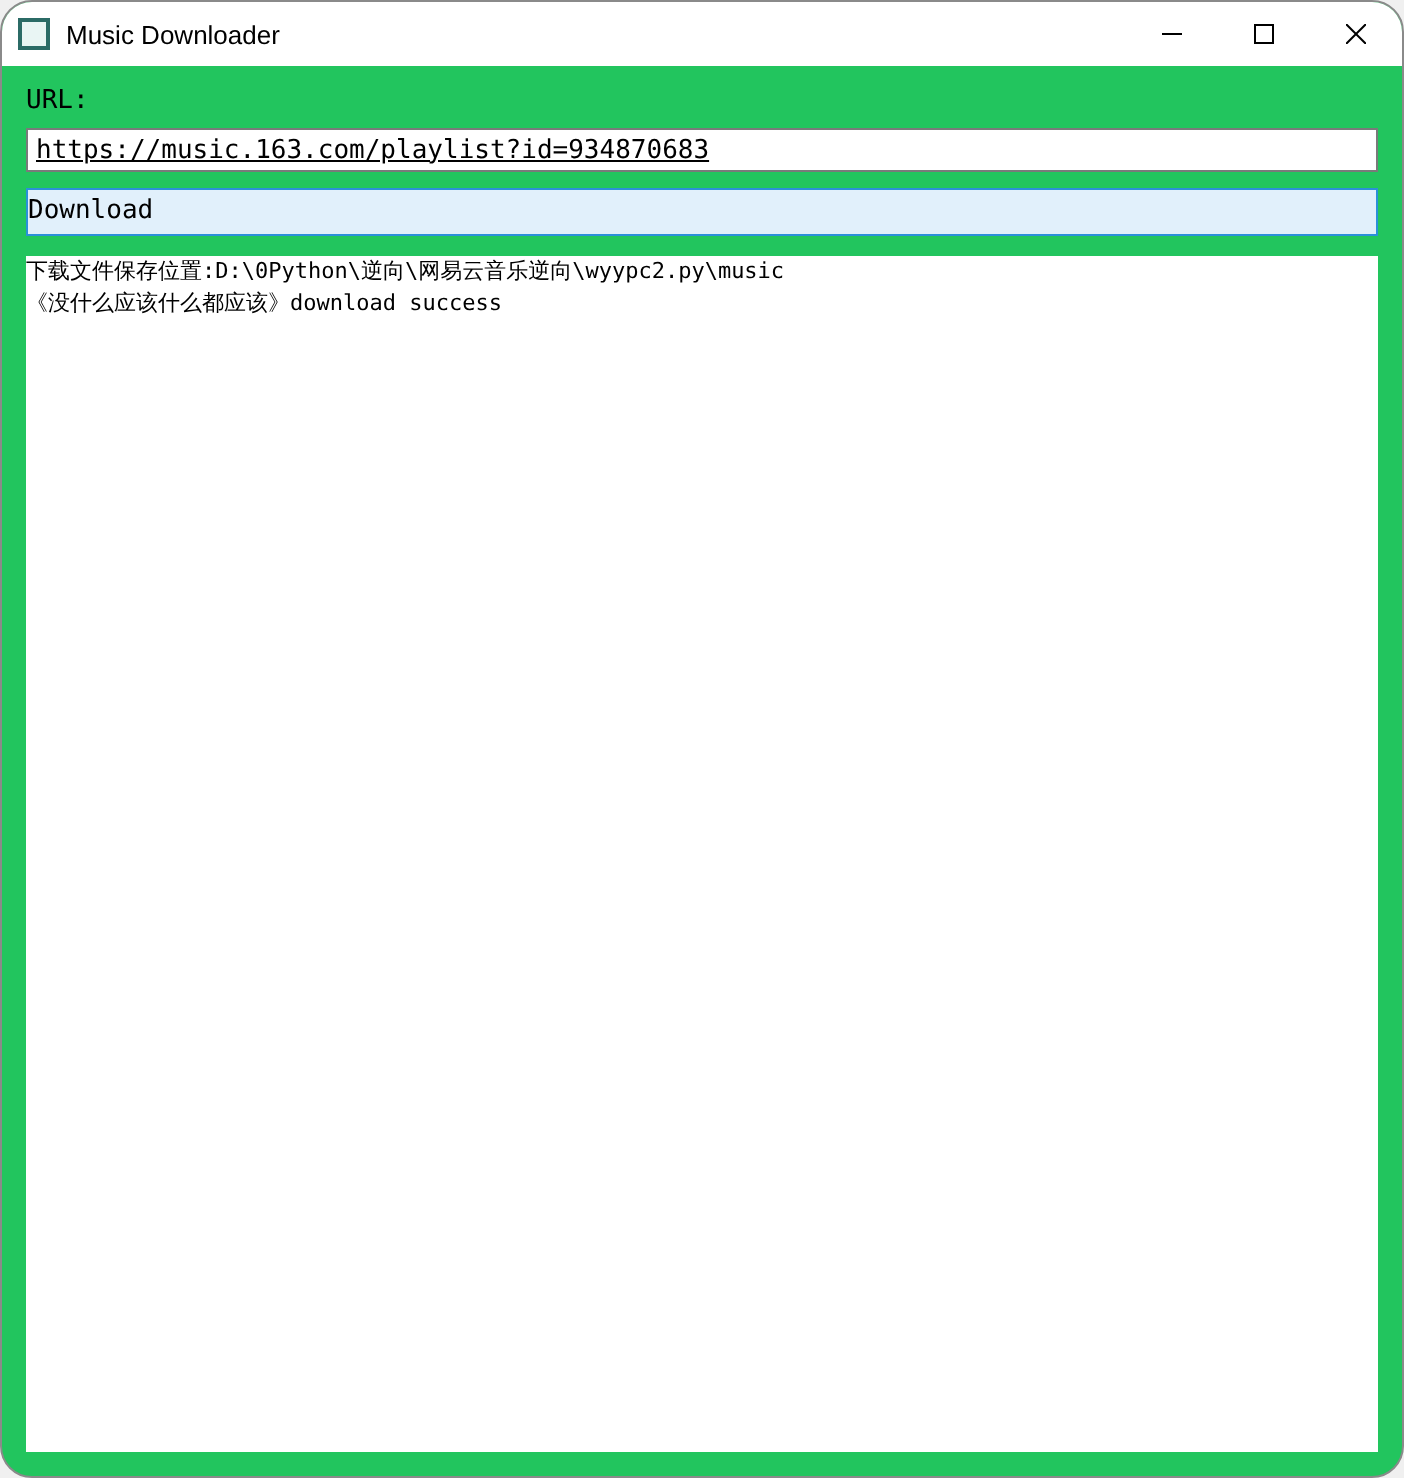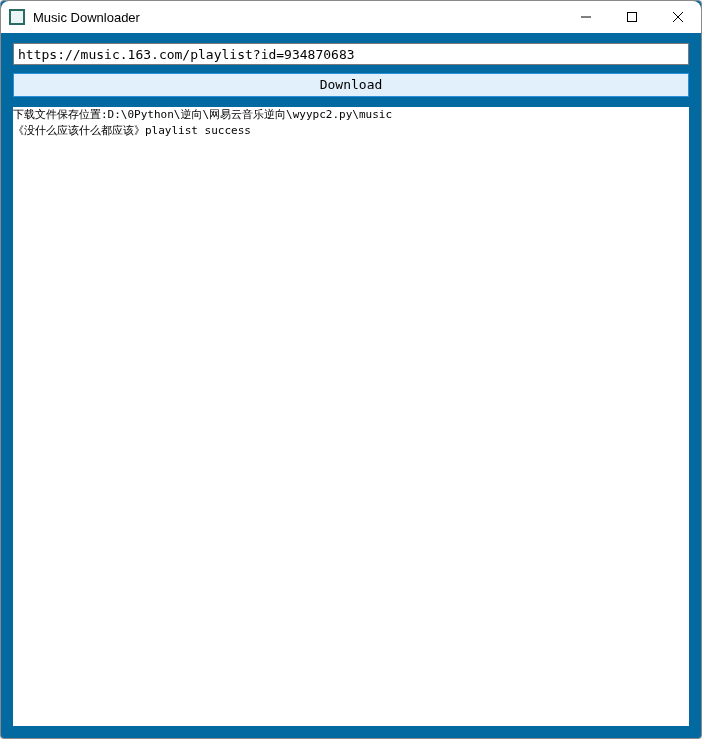--- a/index.html
+++ b/index.html
@@ -6,23 +6,23 @@
     body {
       font-family: "Segoe UI", Tahoma, sans-serif;
       background: #f0f0f0;
       width: 702px;
       height: 739px;
       overflow: hidden;
     }
     .window {
       width: 702px;
       height: 739px;
-      background: #0369a1;
+      background: #22c55e;
       border: 1px solid #8a8a8a;
-      border-radius: 4px;
+      border-radius: 16px;
       display: flex;
       flex-direction: column;
       overflow: hidden;
     }
     .titlebar {
       height: 32px;
       display: flex;
       align-items: center;
       padding: 0 0 0 8px;
       background: #ffffff;
@@ -77,32 +77,33 @@
     .url-input {
       width: 100%;
       height: 22px;
       border: 1px solid #7a7a7a;
       background: #ffffff;
       font-family: "SimSun", "宋体", "NSimSun", monospace;
       font-size: 13px;
       padding: 2px 4px;
       color: #000;
       outline: none;
+      text-decoration: underline;
     }
     .download-btn {
       width: 100%;
       height: 24px;
       margin-top: 4px;
       background: #e1f0fb;
       border: 1px solid #2b90d9;
       font-family: "SimSun", "宋体", "NSimSun", monospace;
       font-size: 13px;
       color: #000;
       cursor: pointer;
-      text-align: center;
+      text-align: left;
       line-height: 20px;
     }
     .log-area {
       flex: 1;
       margin-top: 6px;
       background: #ffffff;
       font-family: "SimSun", "宋体", "NSimSun", monospace;
       font-size: 11px;
       line-height: 16px;
       color: #000;
@@ -132,17 +133,18 @@
       <button class="win-btn close" aria-label="Close">
         <svg width="10" height="10" viewBox="0 0 10 10">
             <line x1="0" y1="0" x2="10" y2="10" stroke="#000" stroke-width="1"></line>
             <line x1="10" y1="0" x2="0" y2="10" stroke="#000" stroke-width="1"></line>
           </svg>
       </button>
     </div>
   </div>
 
   <div class="content">
+    <div class="label-url">URL:</div>
     <input type="text" class="url-input" value="https://music.163.com/playlist?id=934870683" style="">
     <button class="download-btn">Download</button>
-    <div class="log-area"><span class="log-line">下载文件保存位置:D:\0Python\逆向\网易云音乐逆向\wyypc2.py\music</span><span class="log-line">《没什么应该什么都应该》playlist success</span></div>
+    <div class="log-area"><span class="log-line">下载文件保存位置:D:\0Python\逆向\网易云音乐逆向\wyypc2.py\music</span><span class="log-line">《没什么应该什么都应该》download success</span></div>
   </div>
 </div>
 
 </body></html>

